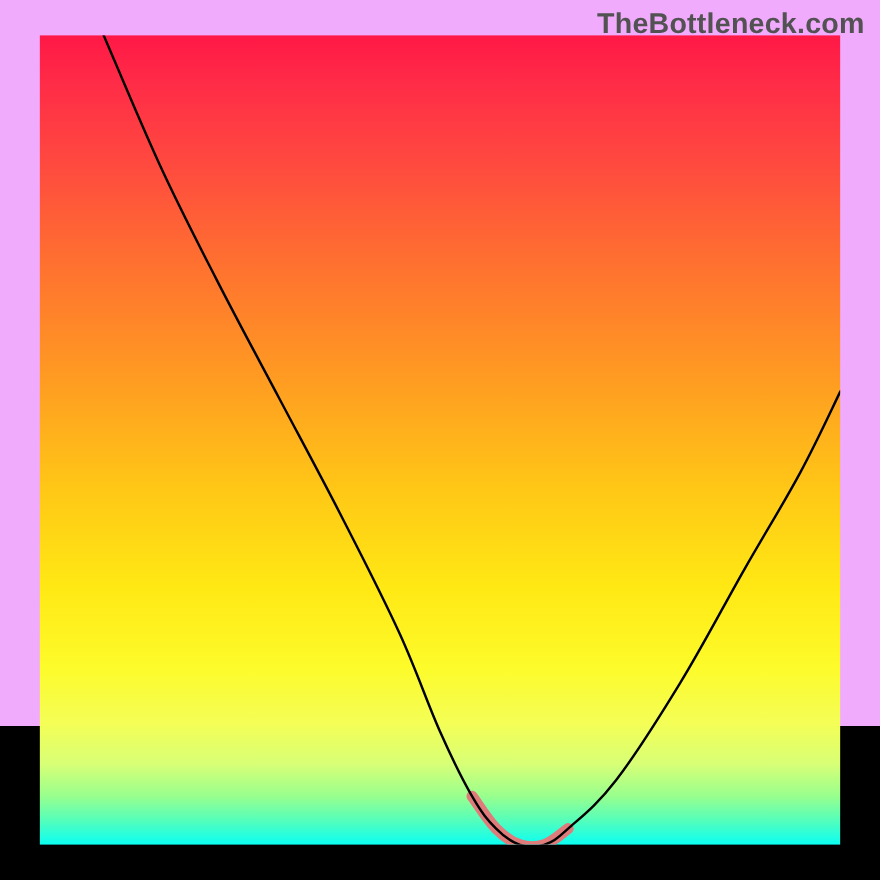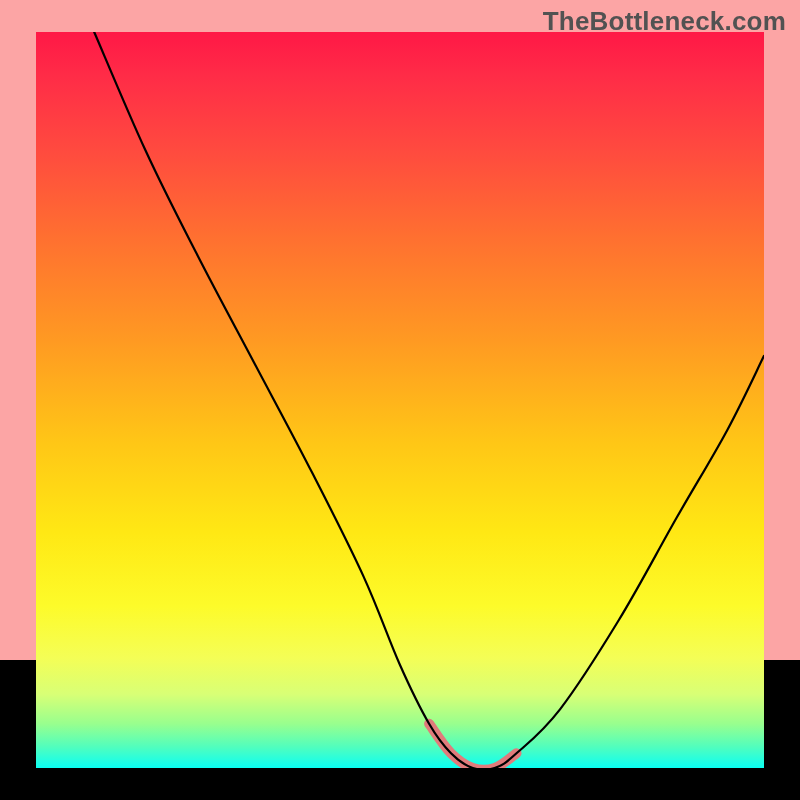--- a/index.html
+++ b/index.html
@@ -8,21 +8,21 @@
     width: 800px;
     height: 800px;
     background: #000;
     font-family: Arial, Helvetica, sans-serif;
     overflow: hidden;
   }
   .frame {
     position: relative;
     width: 800px;
     height: 660px;
-    background: #fca5a5;
+    background: #f0abfc;
   }
   .watermark {
     position: absolute;
     top: 6px;
     right: 14px;
     color: #525252;
     font-size: 26px;
     font-weight: 600;
     letter-spacing: 0.2px;
     z-index: 10;

